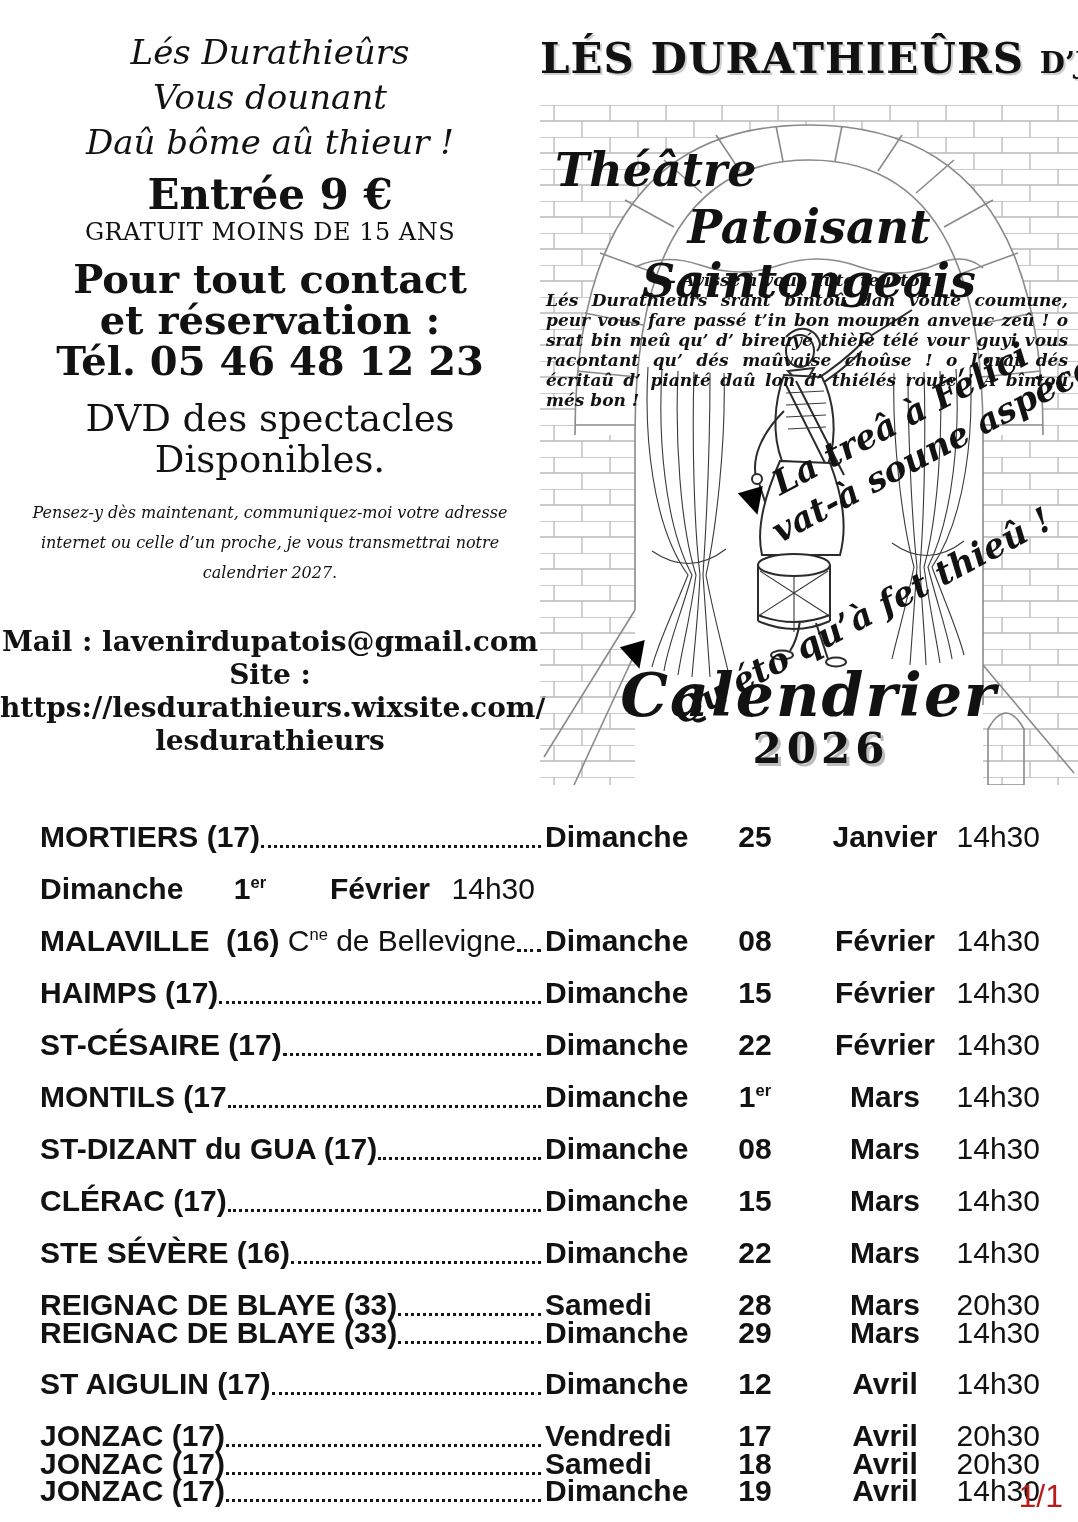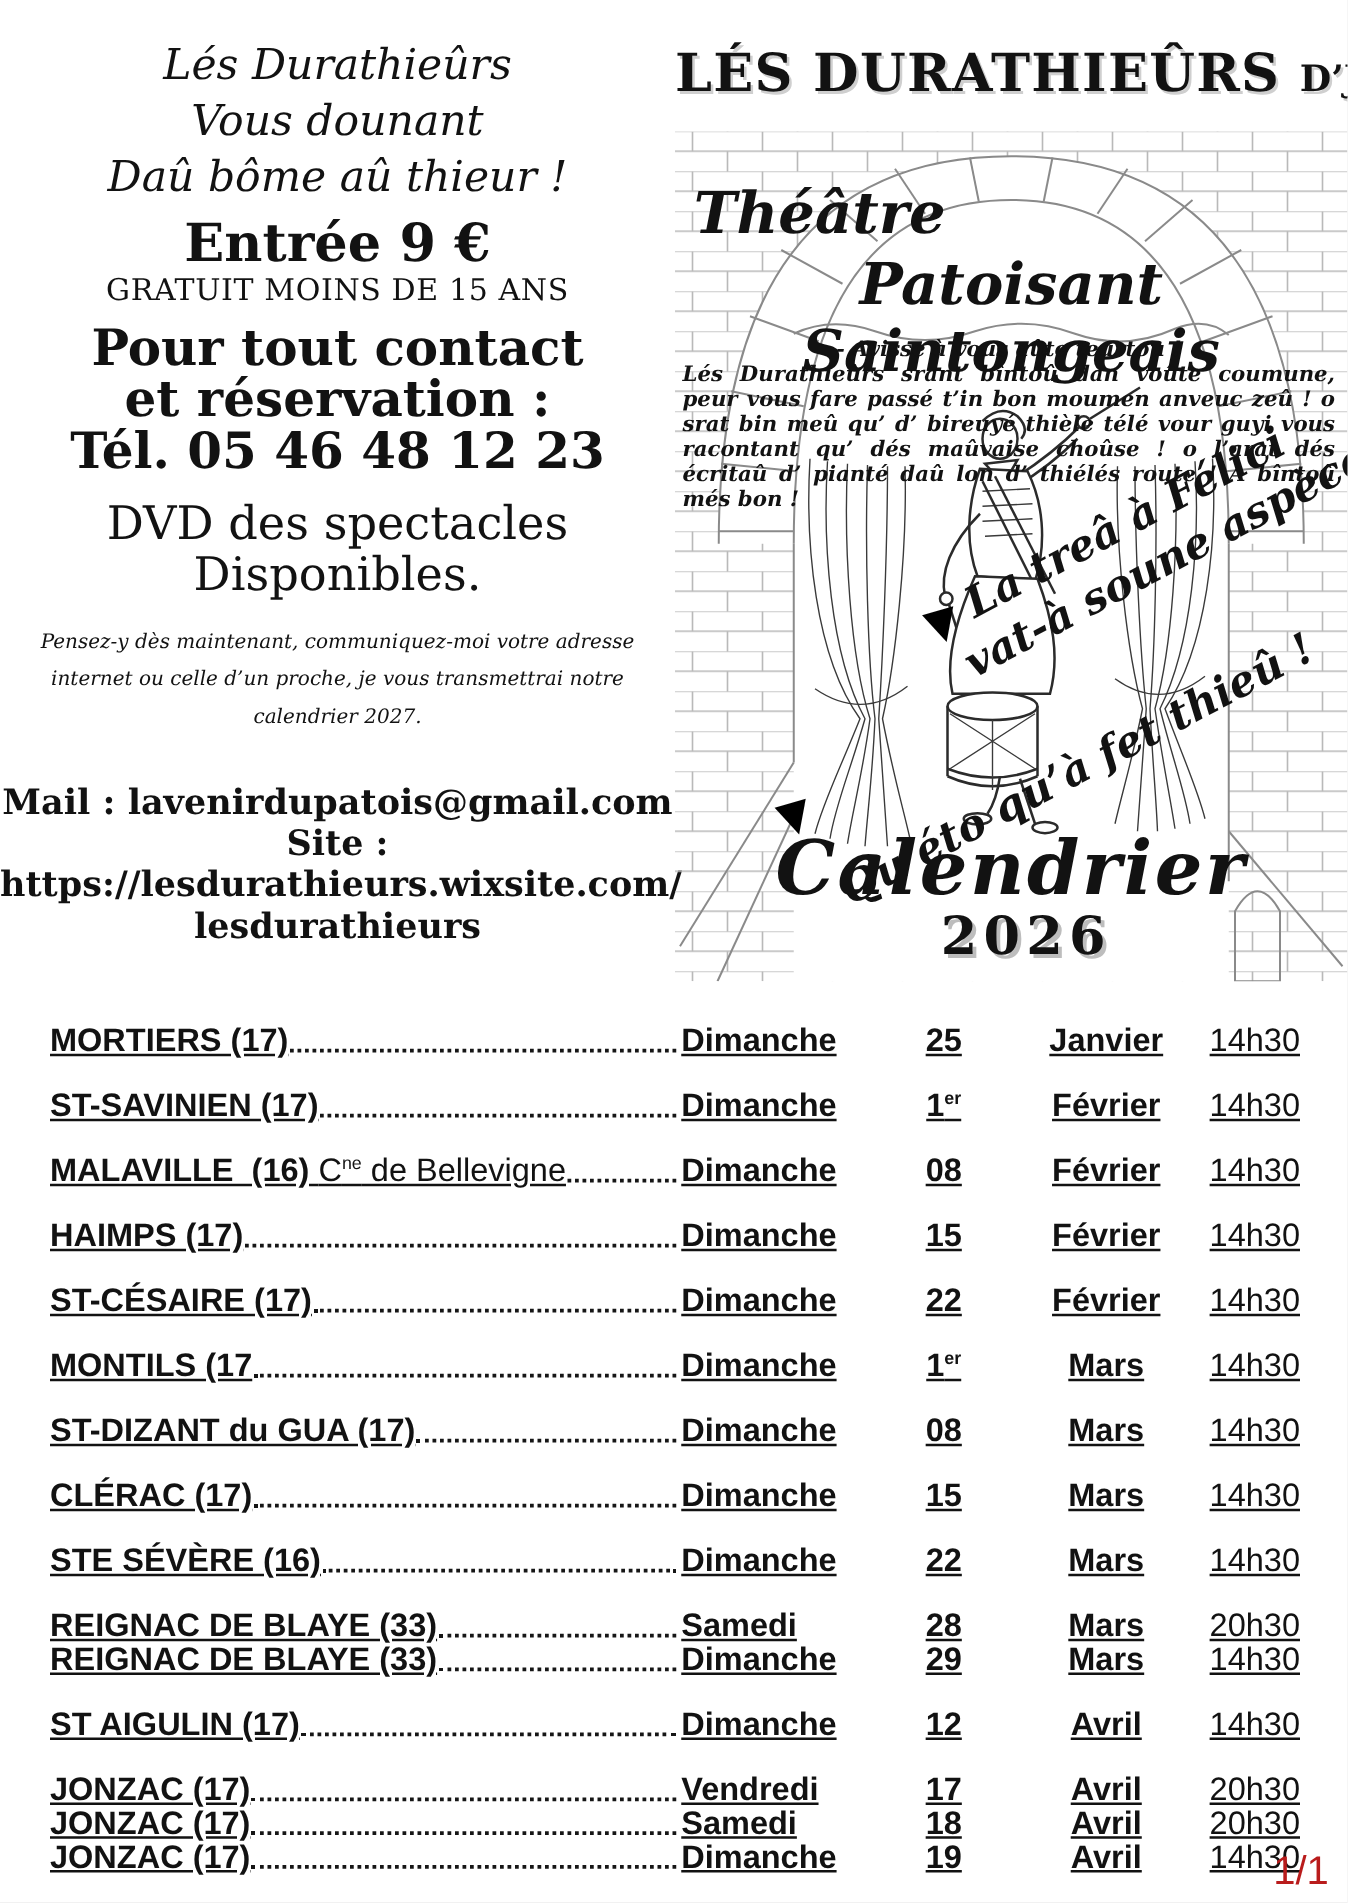--- a/index.html
+++ b/index.html
@@ -37,21 +37,21 @@
   .quote2{left:112px;top:600px;width:400px;}
   .tri{font-family:"DejaVu Sans",sans-serif;font-size:34px;color:#000;transform:rotate(-16deg);line-height:1;}
   .tri1{left:200px;top:482px;}
   .tri2{left:82px;top:636px;}
   .calendrier{left:0;top:660px;width:538px;text-align:center;font-weight:bold;font-style:italic;
     font-size:60px;letter-spacing:2px;}
   .year{left:12px;top:724px;width:538px;text-align:center;font-weight:bold;font-size:42px;
     letter-spacing:5px;text-shadow:3px 3px 0 #bdbdbd;}
   
   .events{left:40px;top:796px;width:1000px;font-family:"Liberation Sans","DejaVu Sans",sans-serif;}
-  .event-row{display:flex;align-items:flex-end;height:28px;margin-top:24px;font-size:26px;font-weight:bold;text-decoration:underline;}
+  .event-row{display:flex;align-items:flex-start;height:28px;margin-top:24px;font-size:30px;font-weight:bold;}
   .event-row.tight{margin-top:0;height:27px;}
   .ev-venue{width:505px;display:flex;align-items:flex-end;overflow:hidden;}
   .ev-name{white-space:pre;}
   .ev-extra{white-space:pre;font-weight:400;}
   .ev-leader{flex:1;border-bottom:3px dotted #161616;margin:0 4px 6px 1px;min-width:10px;}
   .ev-day{width:150px;}
   .ev-date{width:120px;text-align:center;}
   .ev-month{width:140px;text-align:center;}
   .ev-time{width:85px;text-align:right;font-weight:400;}
   .event-row sup{font-size:0.55em;line-height:0;vertical-align:super;}
@@ -228,25 +228,20 @@
 
       <span class="ev-leader"></span>
     </div>
     <div class="ev-day">Dimanche</div>
     <div class="ev-date">25</div>
     <div class="ev-month">Janvier</div>
     <div class="ev-time">14h30</div>
   </div>
 
   <div class="event-row">
-    <div class="ev-venue">
-      <span class="ev-name">ST-SAVINIEN (17)</span>
-
-      <span class="ev-leader"></span>
-    </div>
     <div class="ev-day">Dimanche</div>
     <div class="ev-date">1<sup>er</sup></div>
     <div class="ev-month">Février</div>
     <div class="ev-time">14h30</div>
   </div>
 
   <div class="event-row">
     <div class="ev-venue">
       <span class="ev-name">MALAVILLE  (16) </span>
       <span class="ev-extra">C<sup>ne</sup> de Bellevigne</span>

